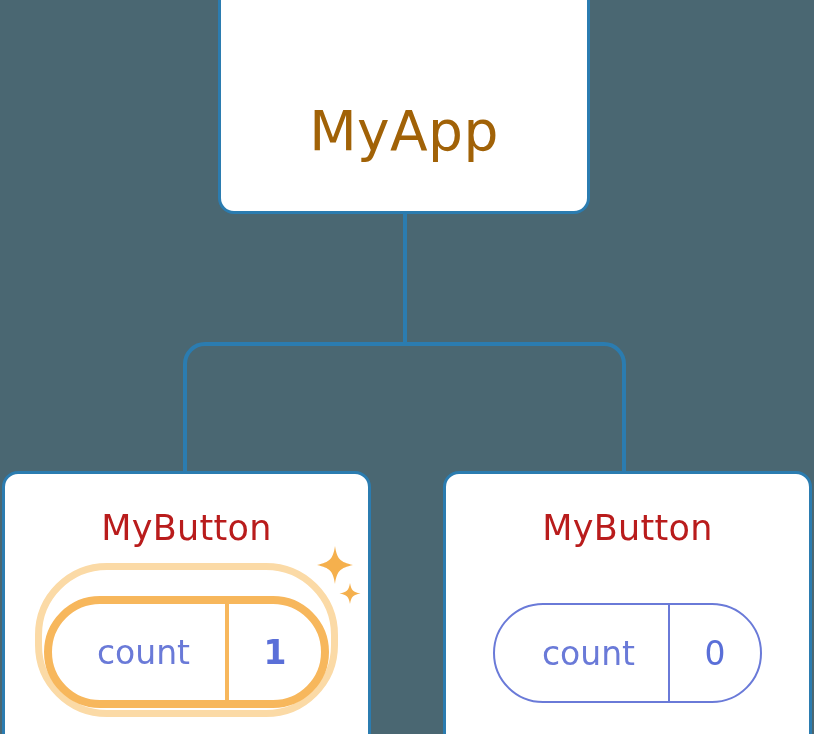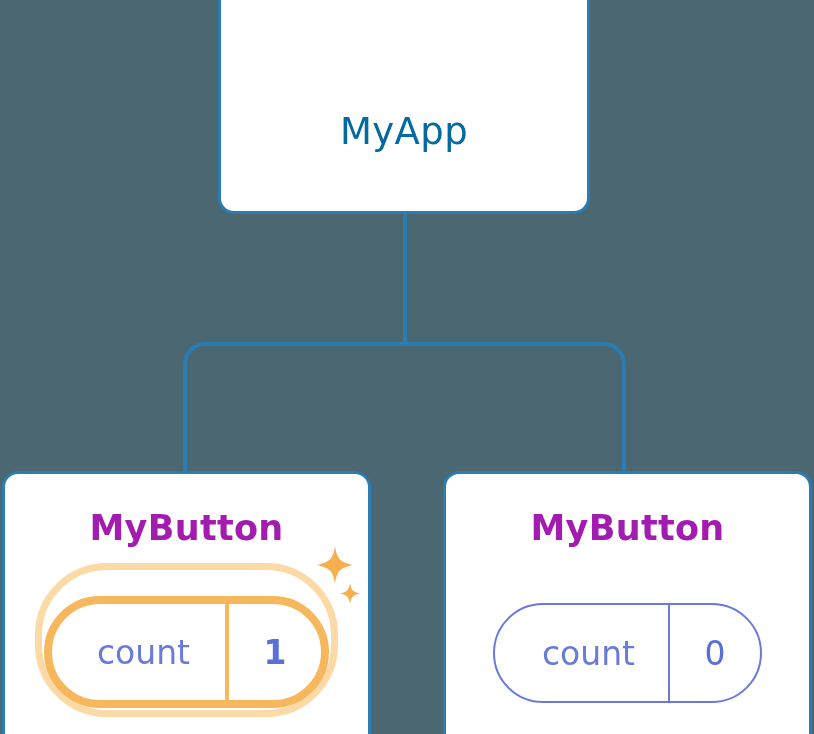--- a/index.html
+++ b/index.html
@@ -55,34 +55,34 @@
     flex-direction: column;
     align-items: center;
     padding-top: 37px;
     box-sizing: border-box;
   }
   .card-child-left  { left: 2px;   width: 369px; }
   .card-child-right { left: 443px; width: 369px; }
 
   
   .root-title {
-    font-size: 37px;
-    color: #0369a1;
+    font-size: 55px;
+    color: #a16207;
     letter-spacing: 0.4px;
     line-height: 1;
     font-weight: 400;
     position: relative;
     top: 51px;
   }
   .child-title {
     font-size: 35px;
-    color: #a21caf;
+    color: #b91c1c;
     letter-spacing: 0.3px;
     line-height: 1;
-    font-weight: 700;
+    font-weight: 400;
   }
 
   
   .pill-wrap {
     position: relative;
     margin-top: 33px;
   }
   .pill {
     display: flex;
     align-items: stretch;

